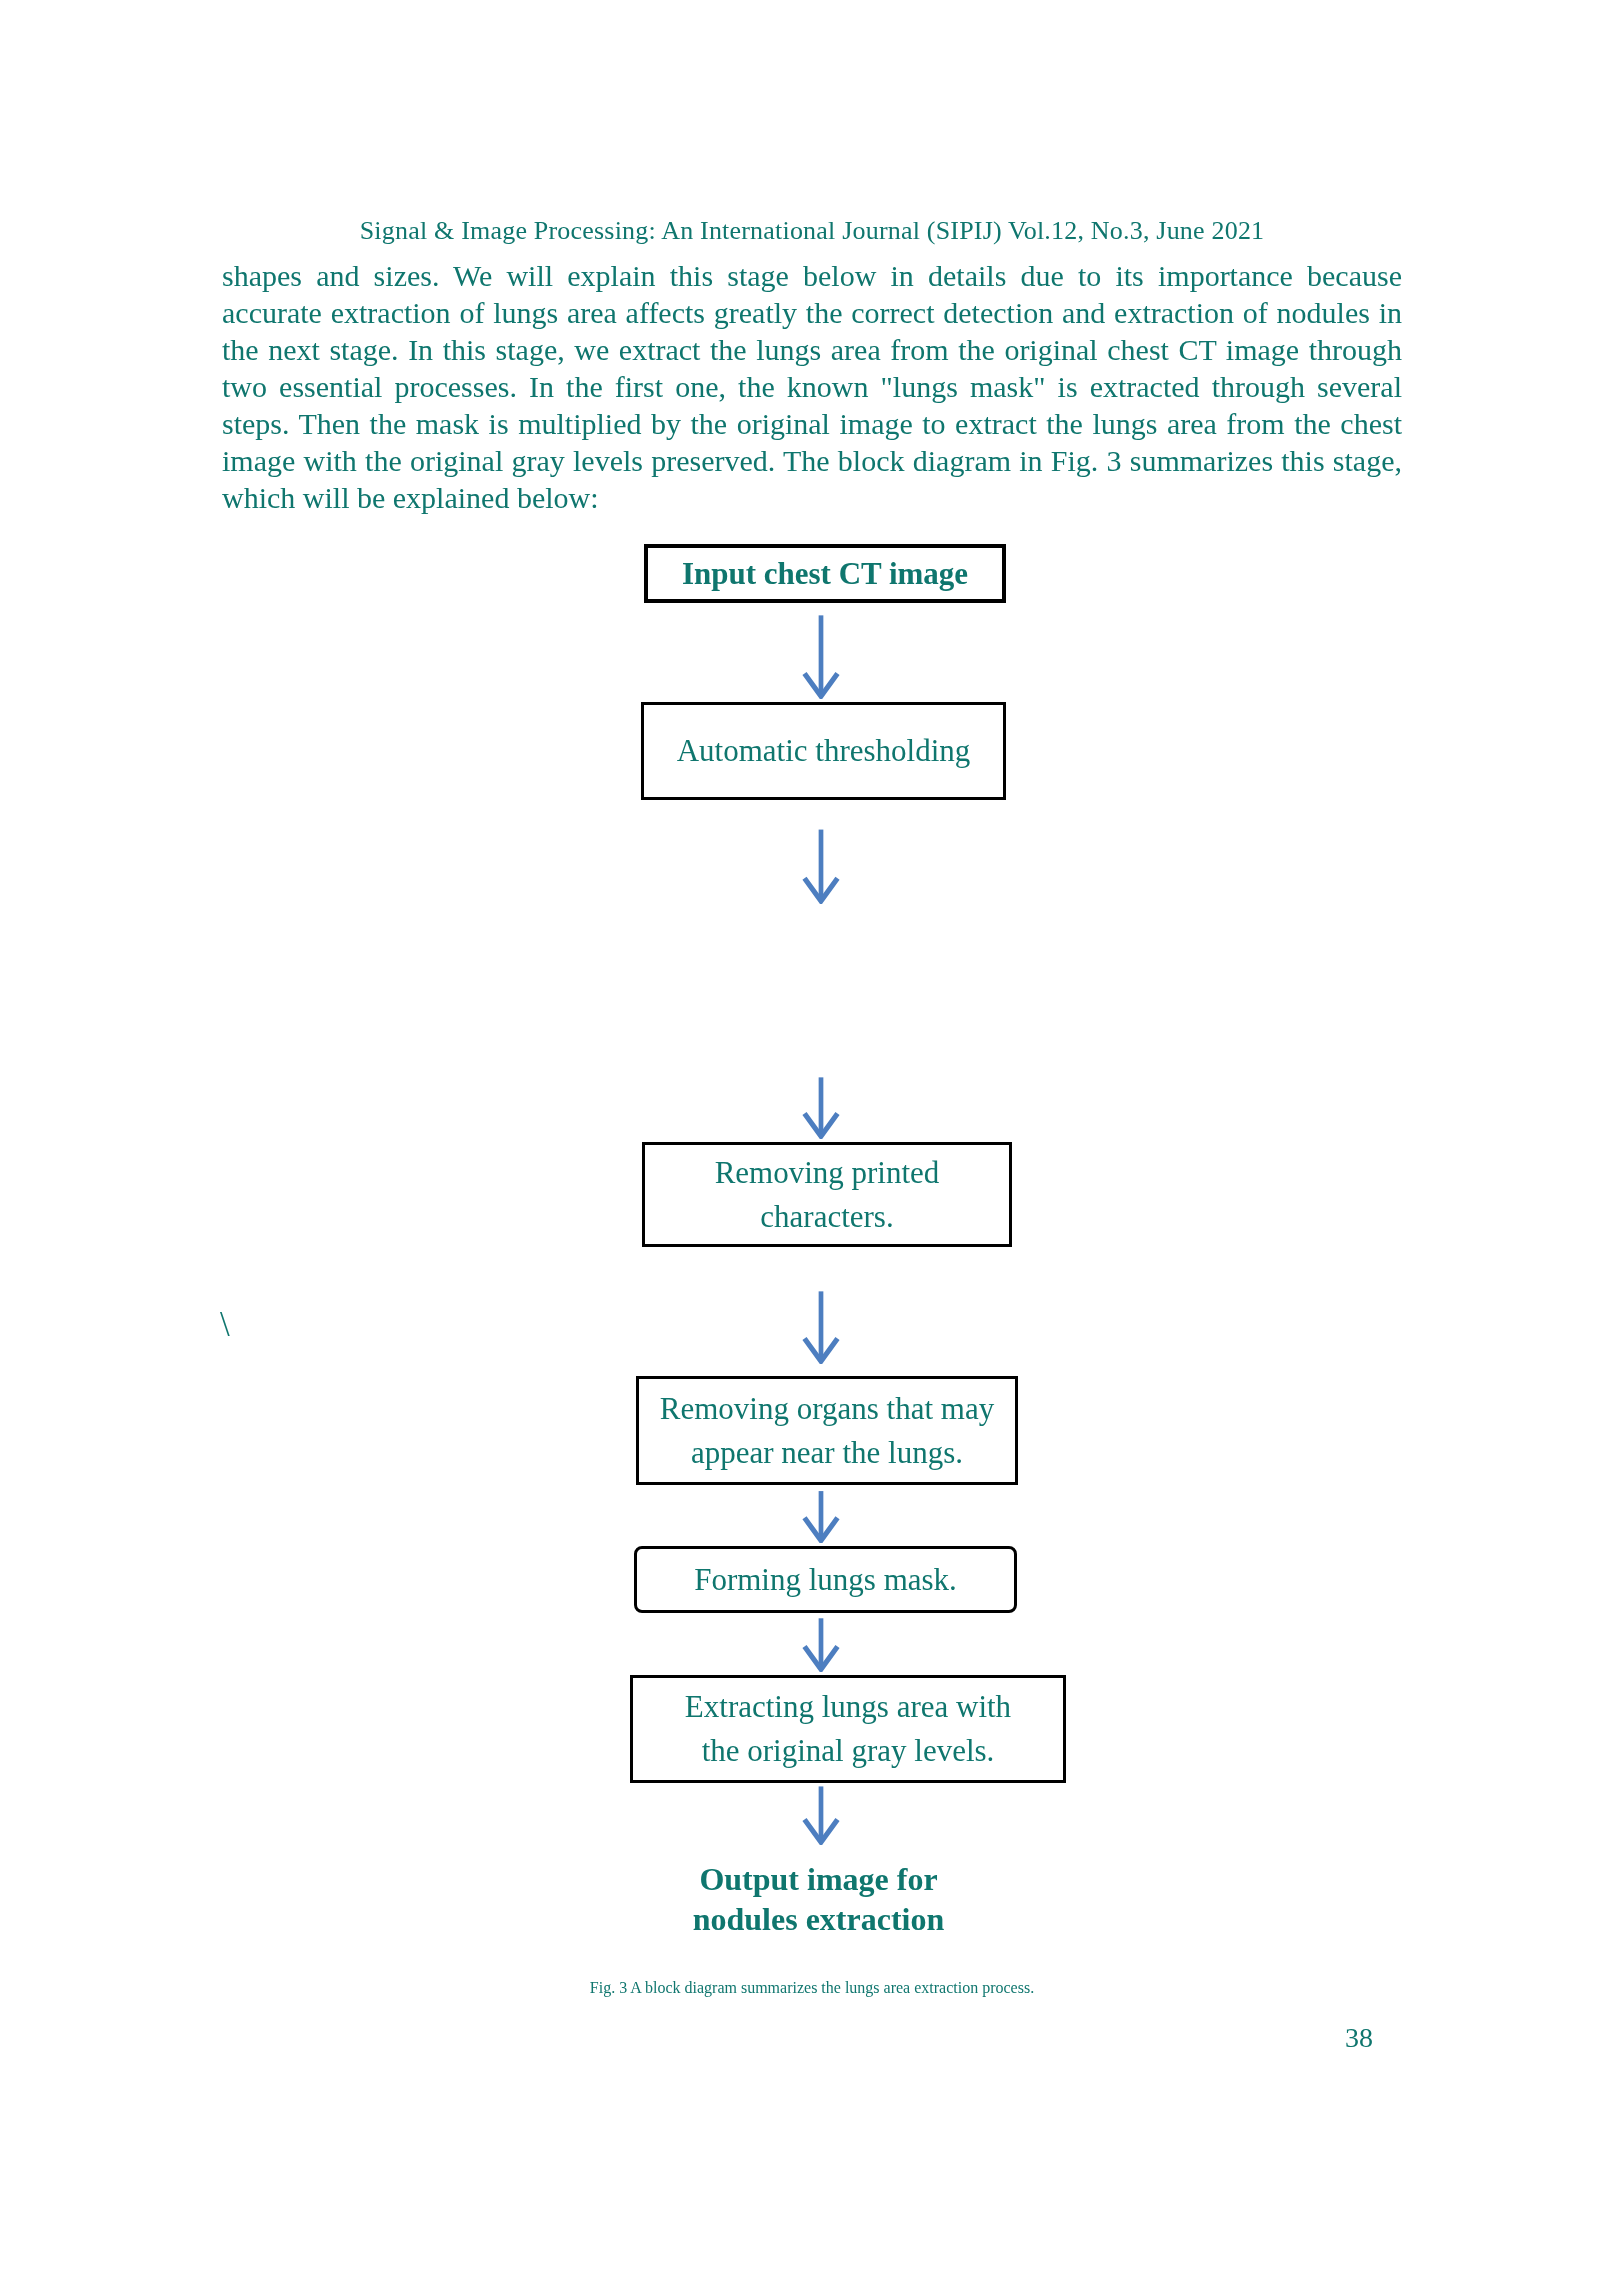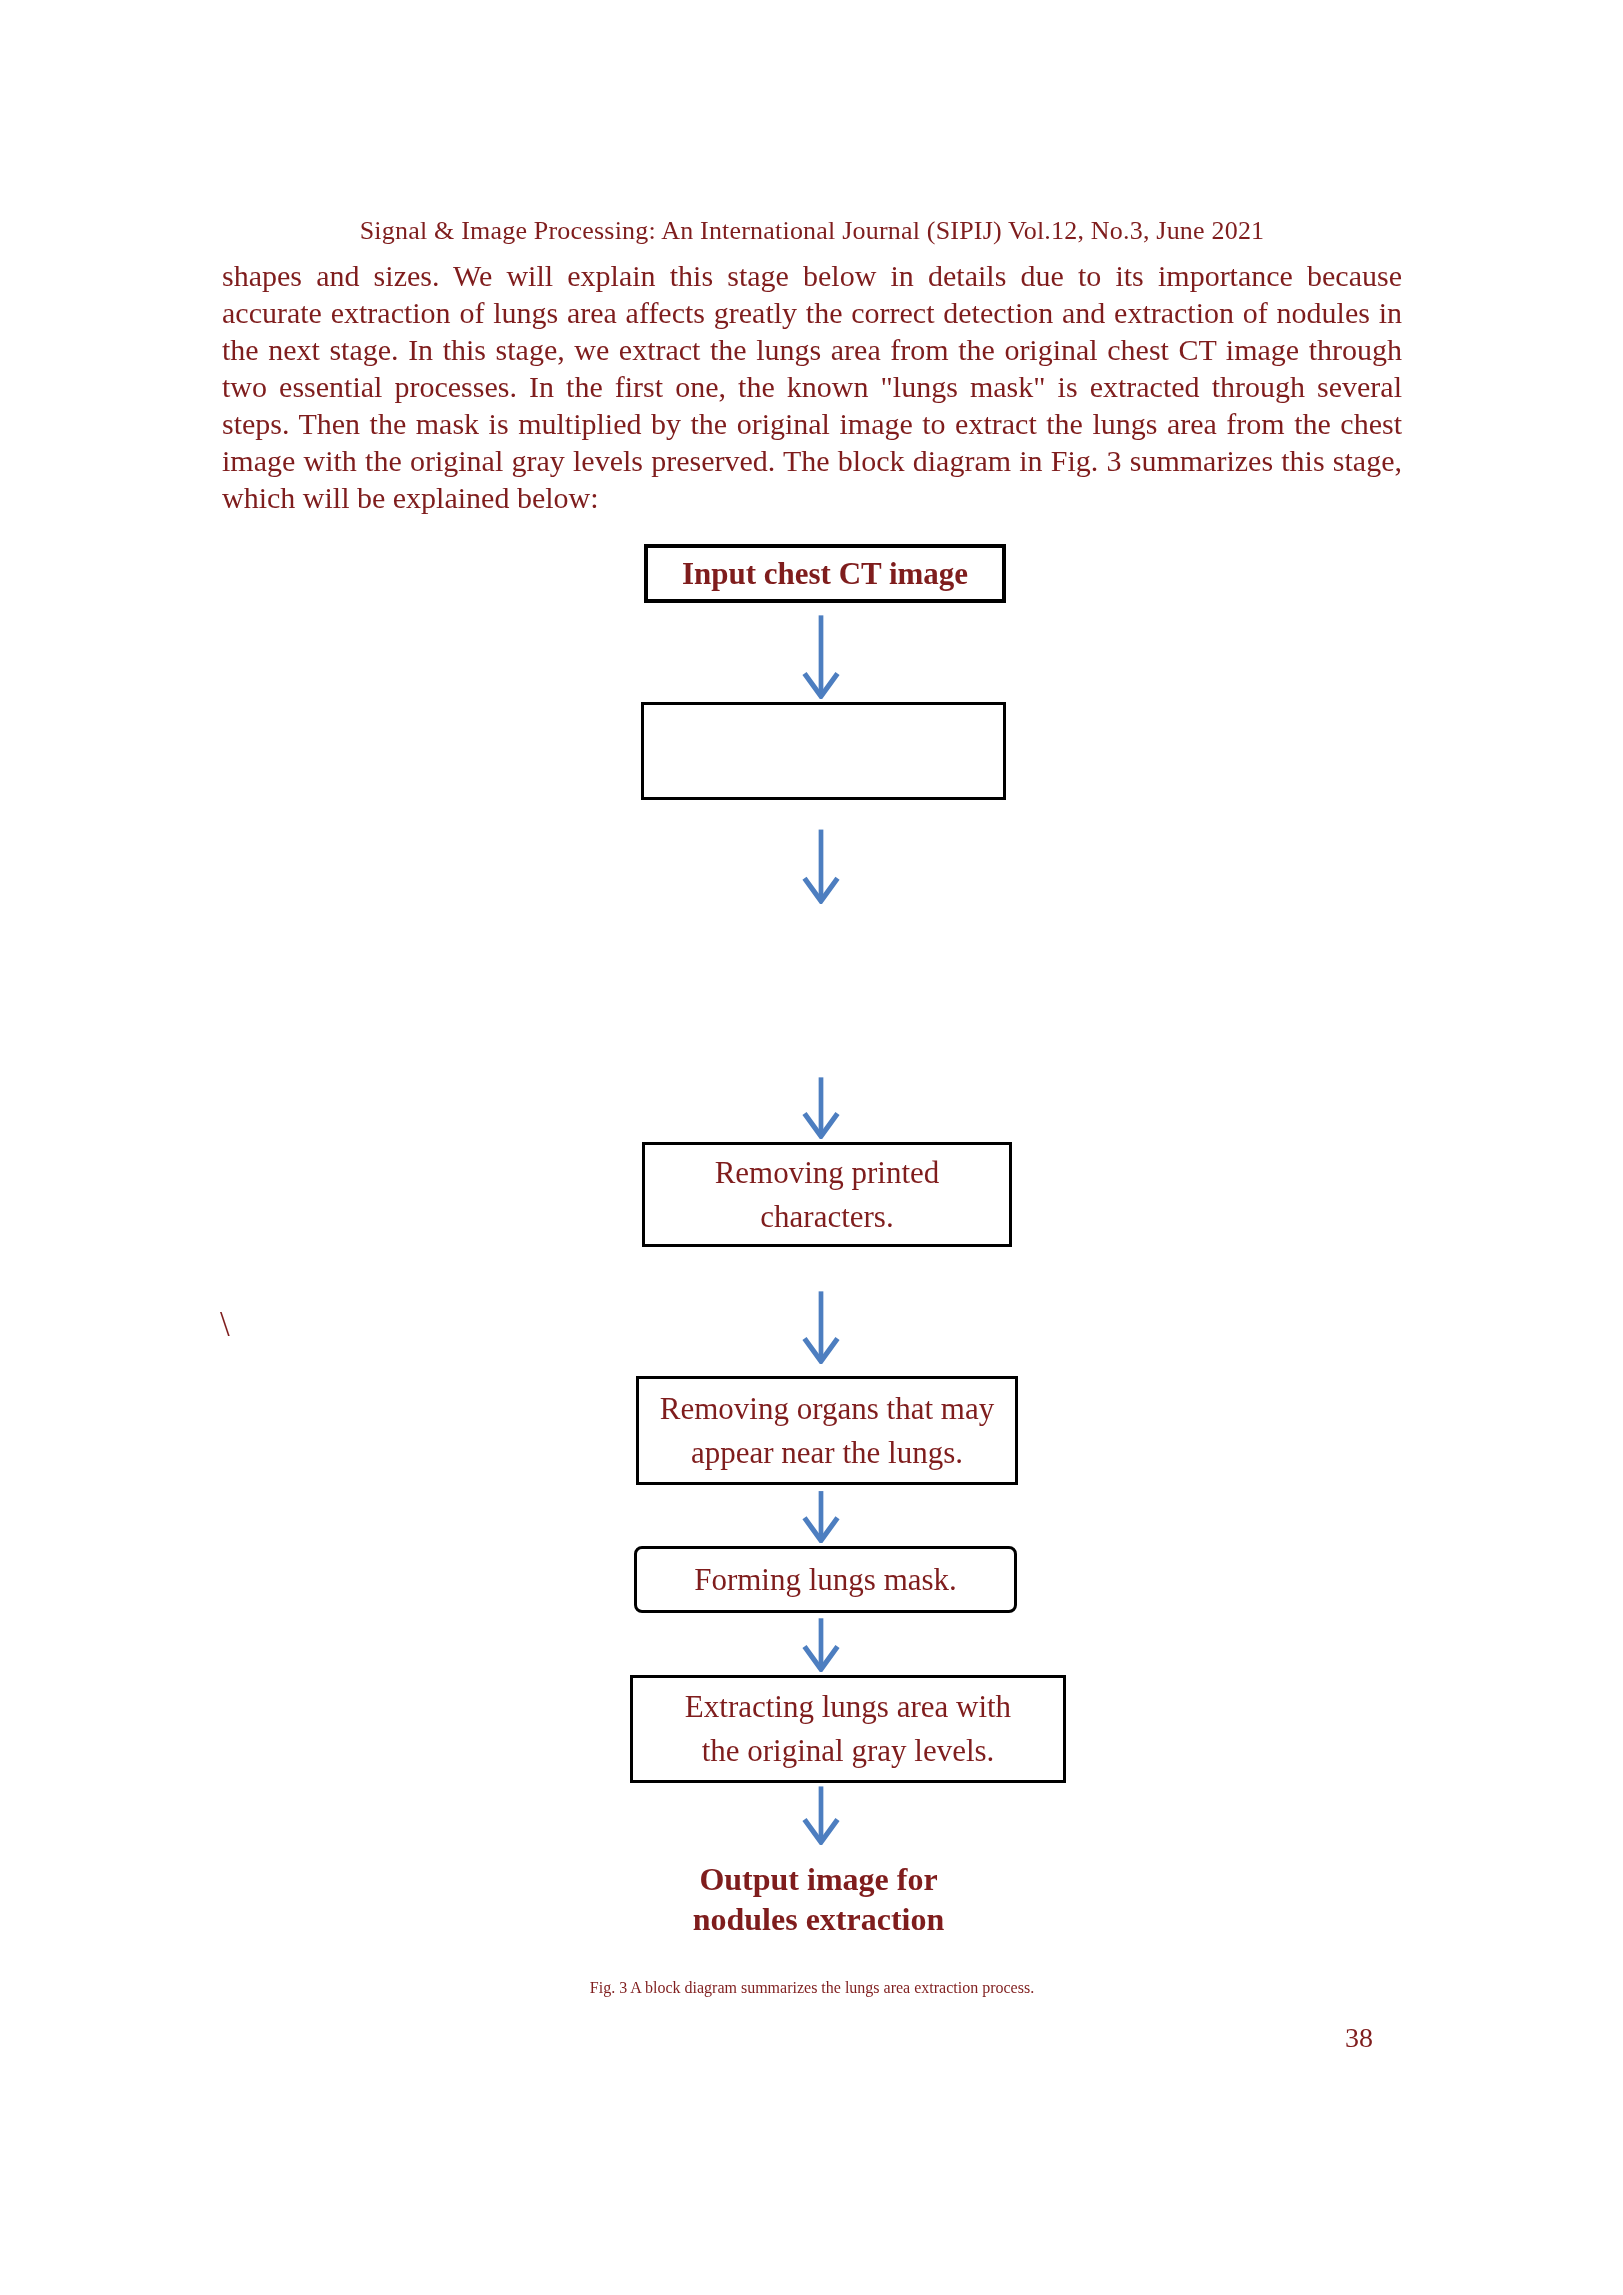--- a/index.html
+++ b/index.html
@@ -5,21 +5,21 @@
   html, body {
     margin: 0;
     padding: 0;
     background: #ffffff;
   }
   .page {
     position: relative;
     width: 1624px;
     height: 2295px;
     background: #ffffff;
-    color: #7f1d1d;
+    color: #0f766e;
     font-family: "Liberation Serif", "DejaVu Serif", serif;
     overflow: hidden;
   }
   .header-line {
     position: absolute;
     top: 216px;
     left: 0;
     width: 100%;
     text-align: center;
     font-size: 26px;
@@ -97,20 +97,21 @@
   <div class="flow-box bold" style="left:644px; top:544px; width:362px; height:59px;">
     <div class="bl">Input chest CT image</div>
   </div>
 
   <svg class="arrow" style="left:799px; top:615px;" width="44" height="84" viewBox="0 0 56 106">
     <line x1="28" y1="0" x2="28" y2="100" stroke="#4d7ec0" stroke-width="6"></line>
     <polyline points="7,74 28,103 49,74" fill="none" stroke="#4d7ec0" stroke-width="6.5"></polyline>
   </svg>
 
   <div class="flow-box lh56" style="left:641px; top:702px; width:365px; height:98px;">
+    <div class="bl">Automatic thresholding</div>
   </div>
 
   <svg class="arrow" style="left:799px; top:829px;" width="44" height="75" viewBox="0 0 56 94">
     <line x1="28" y1="0" x2="28" y2="88" stroke="#4d7ec0" stroke-width="6"></line>
     <polyline points="7,62 28,91 49,62" fill="none" stroke="#4d7ec0" stroke-width="6.5"></polyline>
   </svg>
 
 
   <svg class="arrow" style="left:799px; top:1077px;" width="44" height="62" viewBox="0 0 56 78">
     <line x1="28" y1="0" x2="28" y2="72" stroke="#4d7ec0" stroke-width="6"></line>

